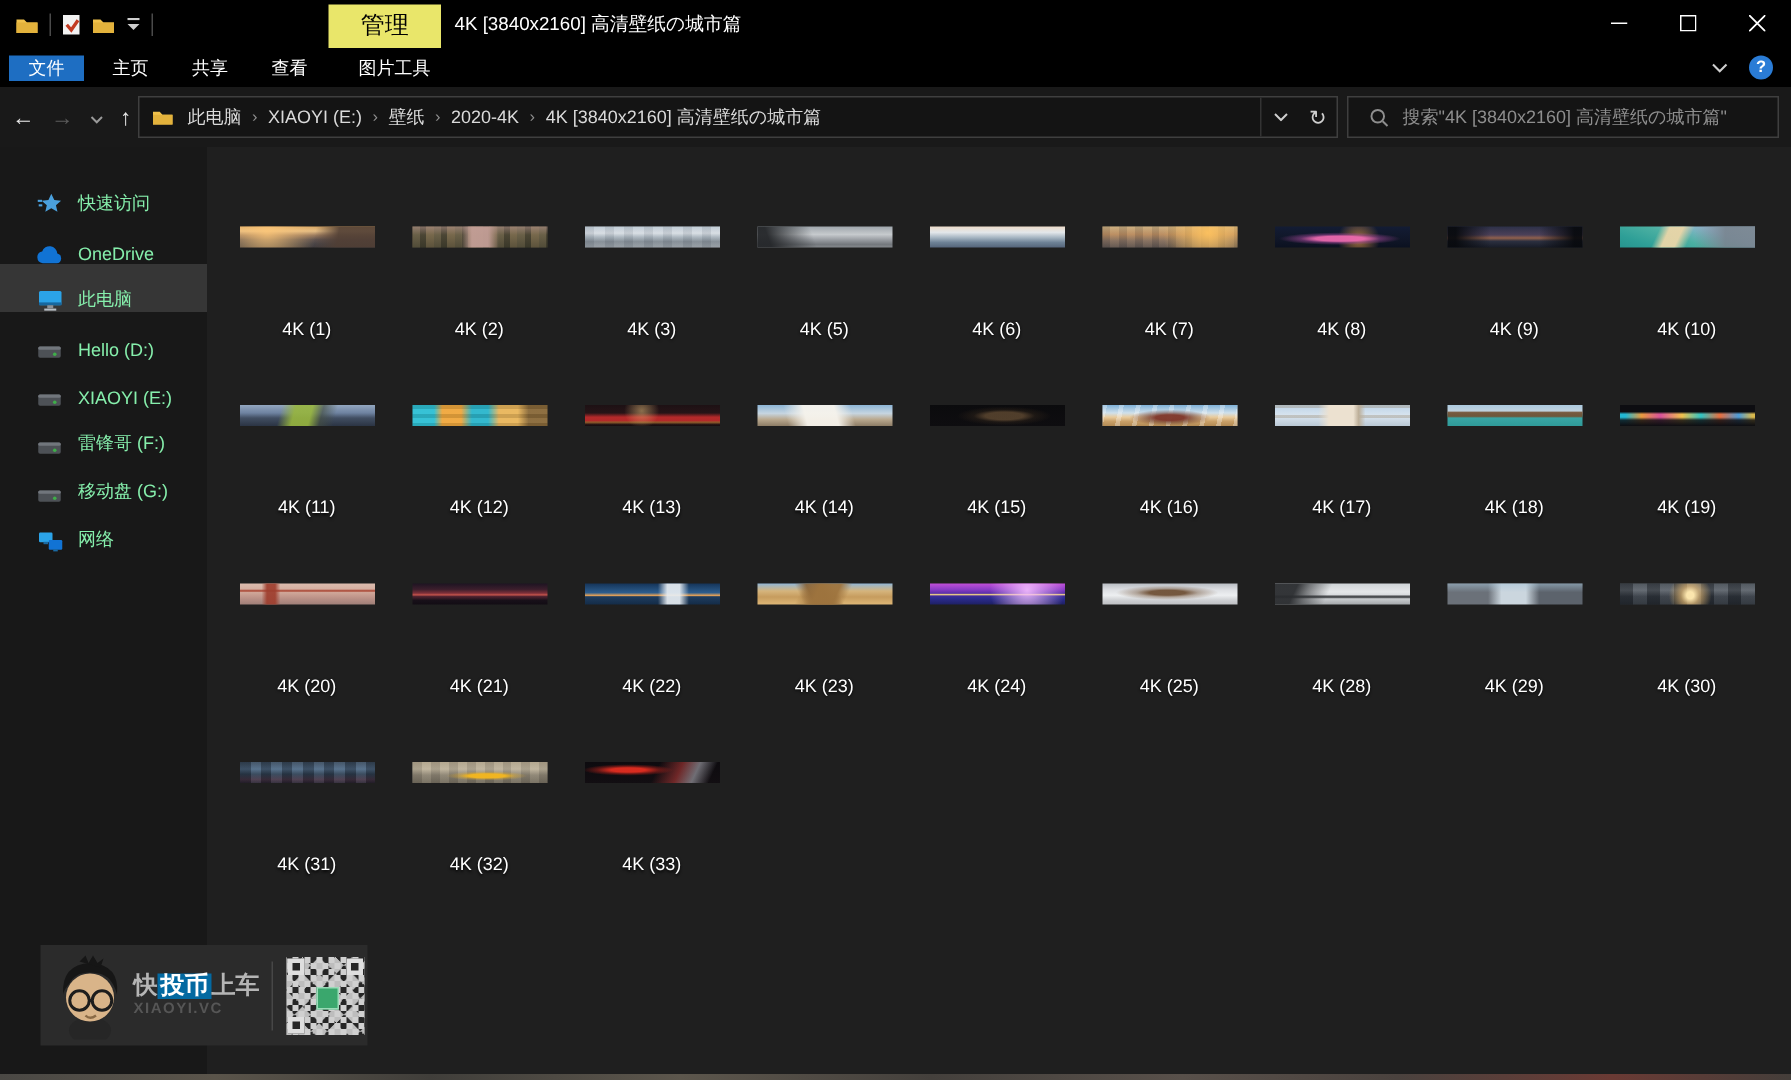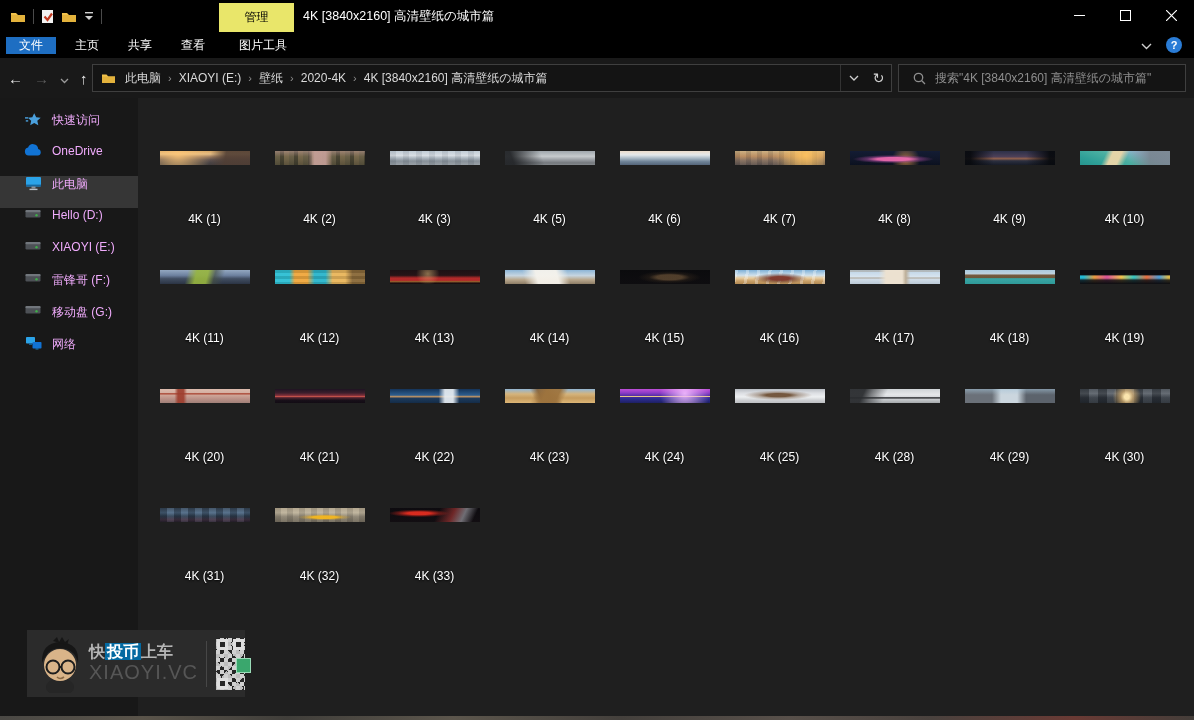--- a/index.html
+++ b/index.html
@@ -6,21 +6,21 @@
   body{width:1194px;height:720px;position:relative;overflow:hidden;
        font-family:"Liberation Sans",sans-serif;-webkit-font-smoothing:antialiased;}
   .window{position:absolute;left:0;top:0;right:0;bottom:4px;background:#1f1f1f;}
 
   
   .titlebar{position:absolute;top:0;left:0;right:0;height:32px;background:#000;}
   .qat{position:absolute;left:10px;top:0;height:32px;display:flex;align-items:center;gap:7px;}
   .qat .sep{width:1px;height:15px;background:#4a4a4a;}
   .qat .qbtn{display:flex;align-items:center;justify-content:center;}
   .ctx-group{position:absolute;left:219px;top:3px;width:75px;height:29px;background:#e9e66a;
-             color:#000;font-size:12px;display:flex;align-items:center;justify-content:center;}
+             color:#000;font-size:16px;display:flex;align-items:center;justify-content:center;}
   .win-title{position:absolute;left:303px;top:0;height:32px;display:flex;align-items:center;
              color:#fff;font-size:12.5px;}
   .winbtns{position:absolute;right:0;top:0;display:flex;}
   .winbtn{width:46px;height:31px;display:flex;align-items:center;justify-content:center;color:#fff;}
 
   
   .tabrow{position:absolute;top:32px;left:0;right:0;height:26px;background:#000;display:flex;align-items:center;}
   .file-tab{width:50px;margin-left:6px;background:#1e6ec2;color:#fff;font-size:12px;
             display:flex;align-items:center;justify-content:center;}
   .tab{width:44px;margin-left:9px;color:#fff;font-size:12px;display:flex;align-items:center;justify-content:center;}
@@ -39,37 +39,37 @@
   .crumb{padding:0 7px;white-space:nowrap;}
   .crumb-sep{color:#8f8f8f;font-size:11px;}
   .addr-right{margin-left:auto;display:flex;align-items:stretch;height:100%;border-left:1px solid #333;}
   .addr-right .abtn{width:25px;display:flex;align-items:center;justify-content:center;color:#cfcfcf;}
   .searchbox{position:absolute;left:898px;top:6px;width:286px;height:26px;border:1px solid #3f3f3f;
              background:#141414;display:flex;align-items:center;color:#8e8e8e;font-size:12px;}
   .searchbox .mag{margin:0 9px 0 14px;display:flex;}
 
   
   .sidebar{position:absolute;top:98px;left:0;width:138px;bottom:0;background:#181818;padding-top:14px;box-sizing:border-box;}
-  .side-item{height:32px;display:flex;align-items:flex-start;padding-left:24px;gap:10px;color:#f0abfc;font-size:12px;}
+  .side-item{height:32px;display:flex;align-items:flex-end;padding-left:24px;gap:10px;color:#86efac;font-size:12px;}
   .side-item.selected{background:#363636;}
   .side-item .ic{width:18px;display:flex;justify-content:center;}
   .content{position:absolute;top:98px;left:138px;right:0;bottom:0;background:#1f1f1f;overflow:hidden;}
   .grid{display:grid;grid-template-columns:repeat(9,115px);grid-auto-rows:75px;row-gap:44px;margin:53px 0 0 9px;}
   .cell{display:flex;flex-direction:column;align-items:center;gap:40px;}
   .thumb{width:90px;height:51px;background:#333;}
   .flabel{margin-top:7px;font-size:12px;color:#fff;text-shadow:0 1px 2px rgba(0,0,0,.9);}
 
   
   .watermark{position:absolute;left:27px;top:630px;width:218px;height:67px;background:#2b2b2b;
              display:flex;align-items:center;z-index:5;}
   .wm-avatar{margin-left:4px;flex:0 0 58px;display:flex;justify-content:center;}
   .wm-text{display:flex;flex-direction:column;line-height:1.15;}
   .wm-line1{font-size:16px;font-weight:bold;color:#b5b5b5;white-space:nowrap;}
   .wm-line1 .hl{background:#0369a1;color:#fff;padding:0 2px;}
-  .wm-line2{font-size:20px;font-weight:normal;color:#565656;letter-spacing:1px;}
+  .wm-line2{font-size:10px;font-weight:bold;color:#565656;letter-spacing:1px;}
   .wm-div{width:1px;height:46px;background:#474747;margin:0 9px 0 8px;}
   .qr{position:relative;width:52px;height:52px;background-color:#262626;
       background-image:
         repeating-conic-gradient(#d0d0d0 0% 25%, rgba(0,0,0,0) 0% 50%),
         repeating-conic-gradient(from 45deg,#bdbdbd 0% 25%, rgba(0,0,0,0) 0% 50%);
       background-size:8px 8px,11px 11px;}
   .qr .fp{position:absolute;width:11px;height:11px;border:3px solid #dedede;background:#262626;box-sizing:border-box;}
   .qr .fp.tl{left:1px;top:1px;} .qr .fp.tr{right:1px;top:1px;} .qr .fp.bl{left:1px;bottom:1px;}
   .qr .center{position:absolute;left:20px;top:20px;width:13px;height:13px;background:#3aa76d;border:1px solid #9adbb8;}
 

